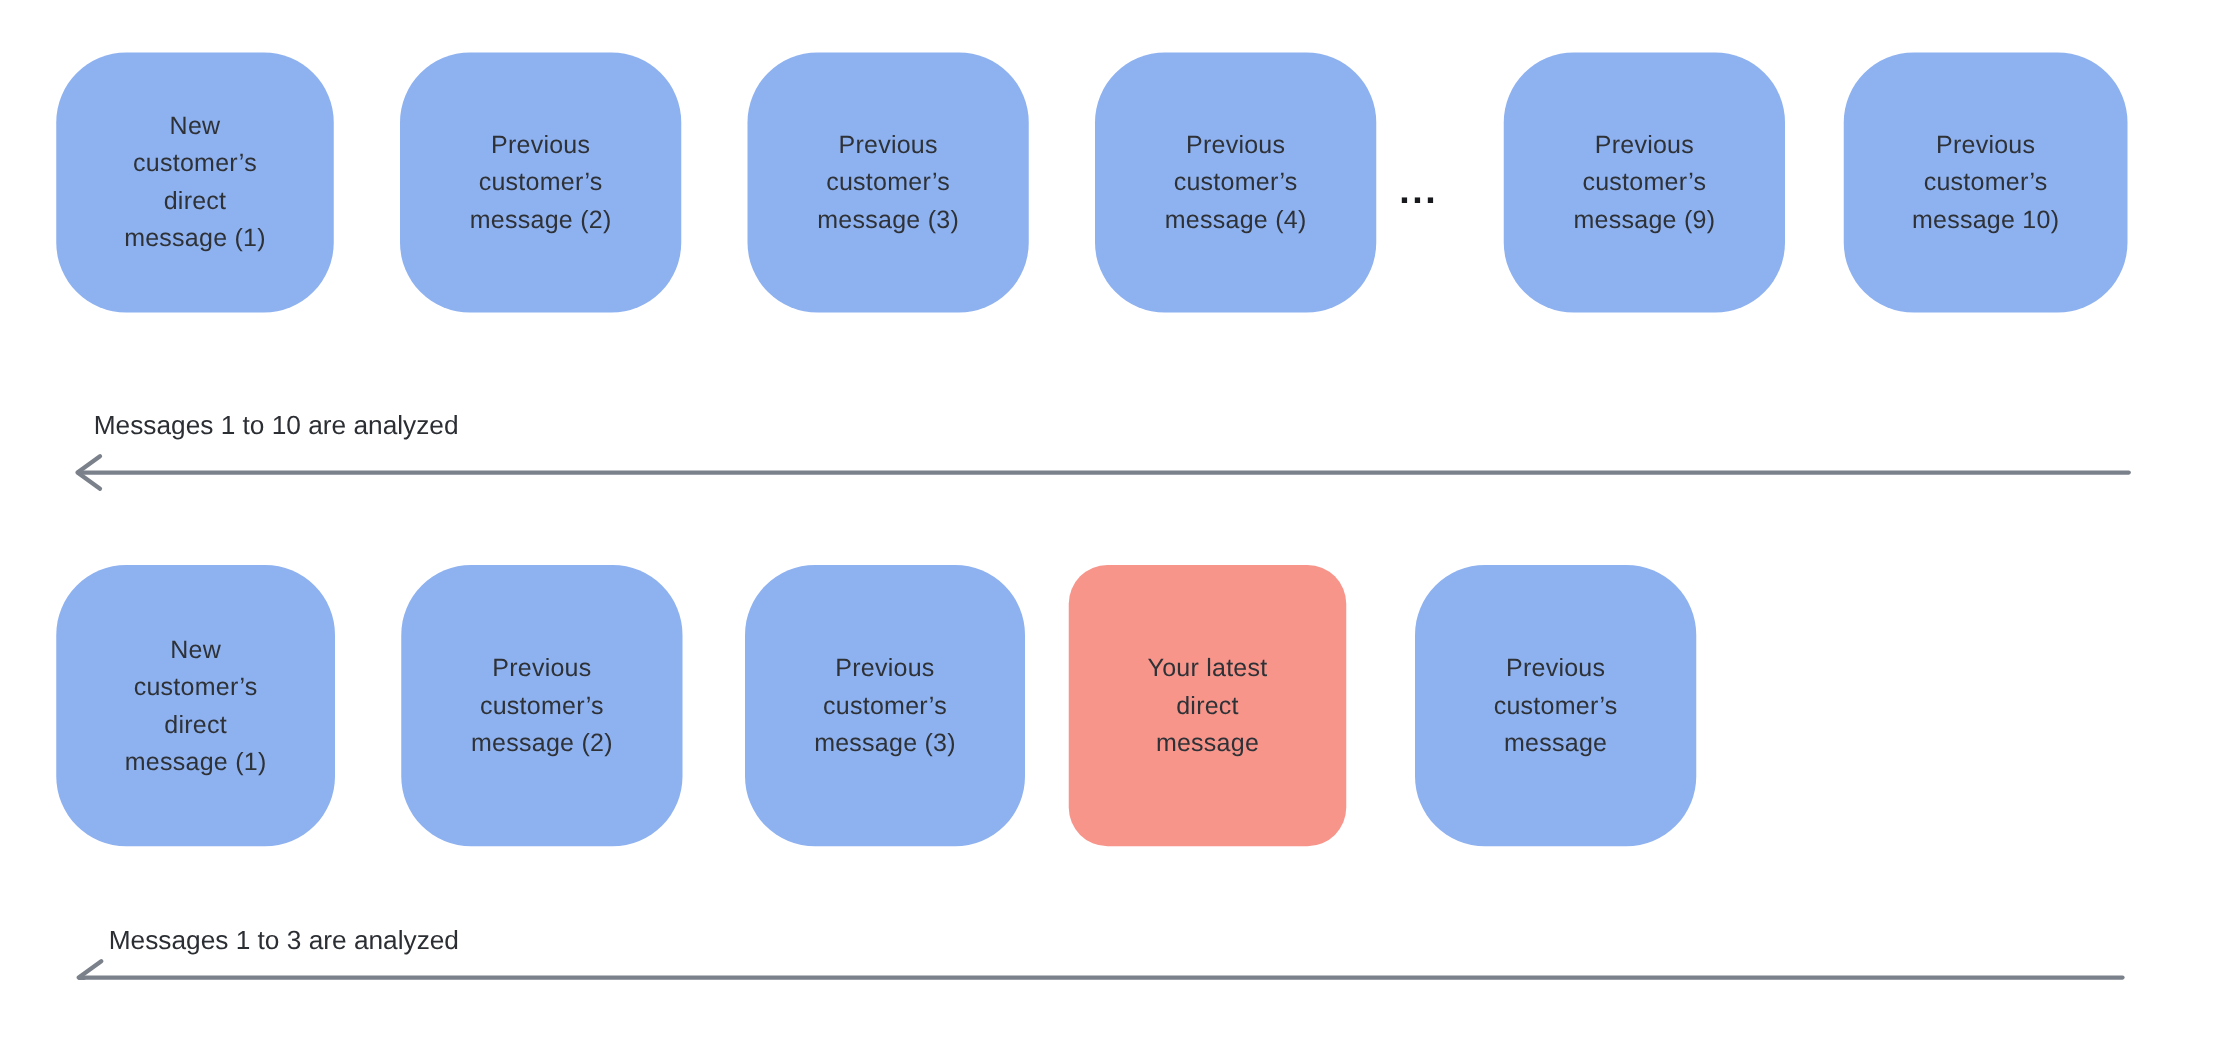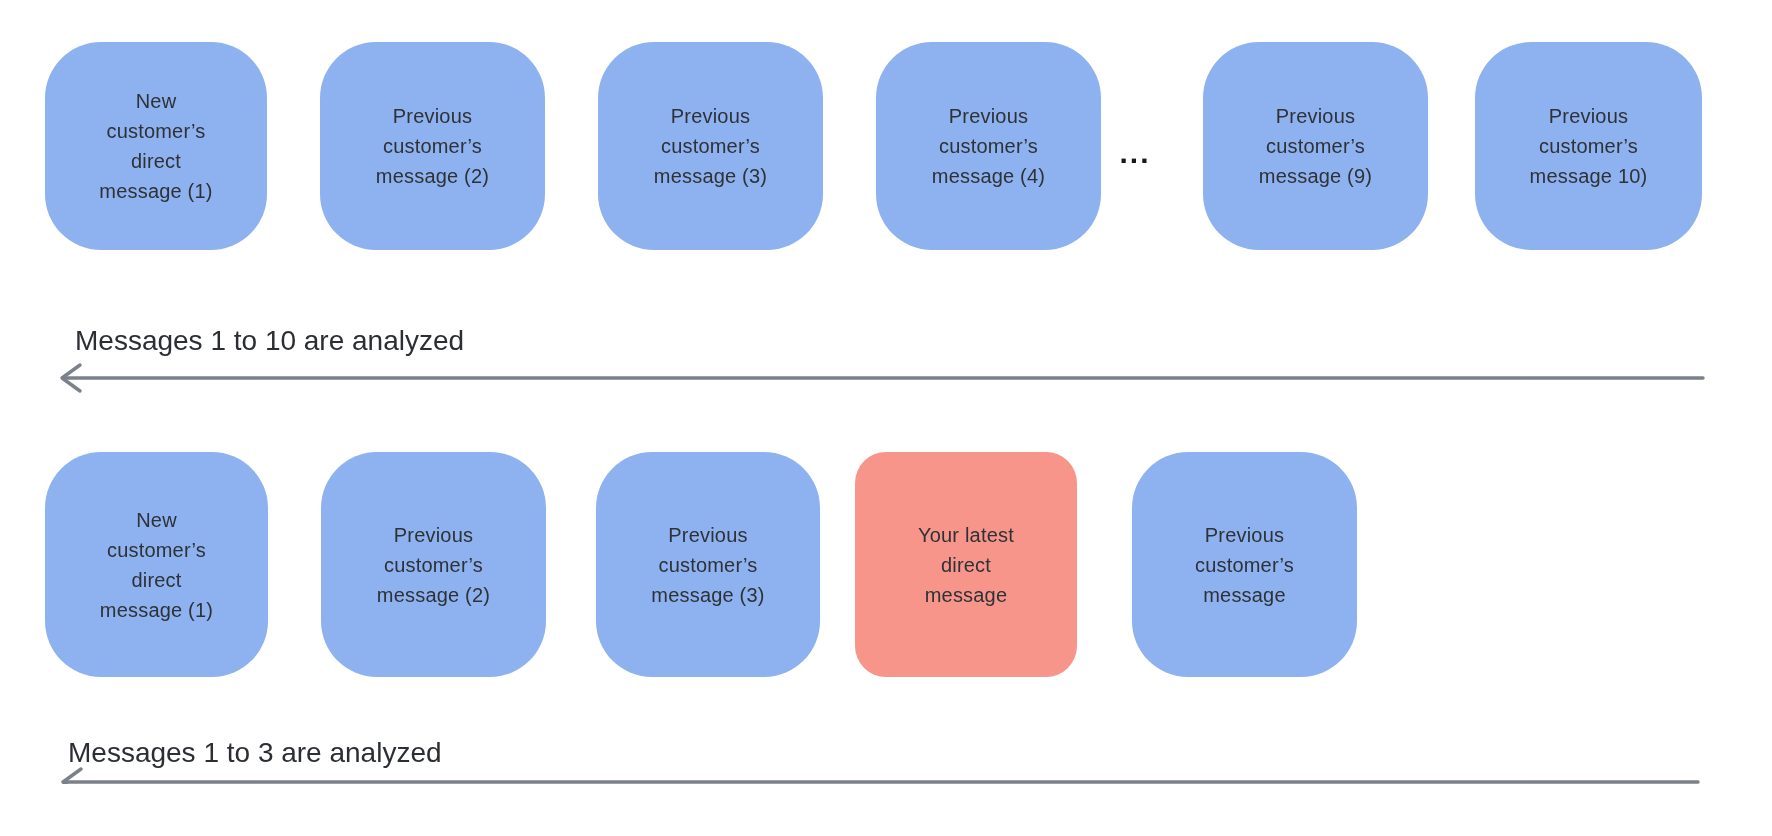--- a/index.html
+++ b/index.html
@@ -39,21 +39,21 @@
     width: 44px;
     text-align: center;
     font-size: 30px;
     line-height: 34px;
     font-weight: 700;
     letter-spacing: 2px;
     color: var(--color-dots, #17191D);
   }
   .range-label {
     position: absolute;
-    font-size: 28px;
+    font-size: 21px;
     line-height: 36px;
     color: var(--color-labelText, #2B2E33);
   }
   .arrow-svg { position: absolute; display: block; }
   .arrow-line, .arrow-head {
     fill: none;
     stroke: var(--color-arrow, #7B818B);
     stroke-width: 3.4;
     stroke-linecap: round;
     stroke-linejoin: round;
@@ -126,20 +126,20 @@
     <div class="box-text">Your latest
 direct
 message</div>
   </div>
   <div class="box blue" style="left:1132px; top:452px; width:225px; height:225px;">
     <div class="box-text">Previous
 customer’s
 message</div>
   </div>
 
-  <div class="range-label" style="left:68px; top:735px;">Messages 1 to 3 are analyzed</div>
+  <div class="range-label" style="left:87px; top:735px;">Messages 1 to 3 are analyzed</div>
 
   <svg class="arrow-svg" style="left:56px; top:758px;" width="1650" height="48" viewBox="0 0 1650 48" aria-hidden="true">
     <line class="arrow-line" x1="8" y1="24" x2="1642" y2="24"></line>
     <path class="arrow-head" d="M25 11 L7 24 L25 37"></path>
   </svg>
 
 </div>
 
 </body></html>

